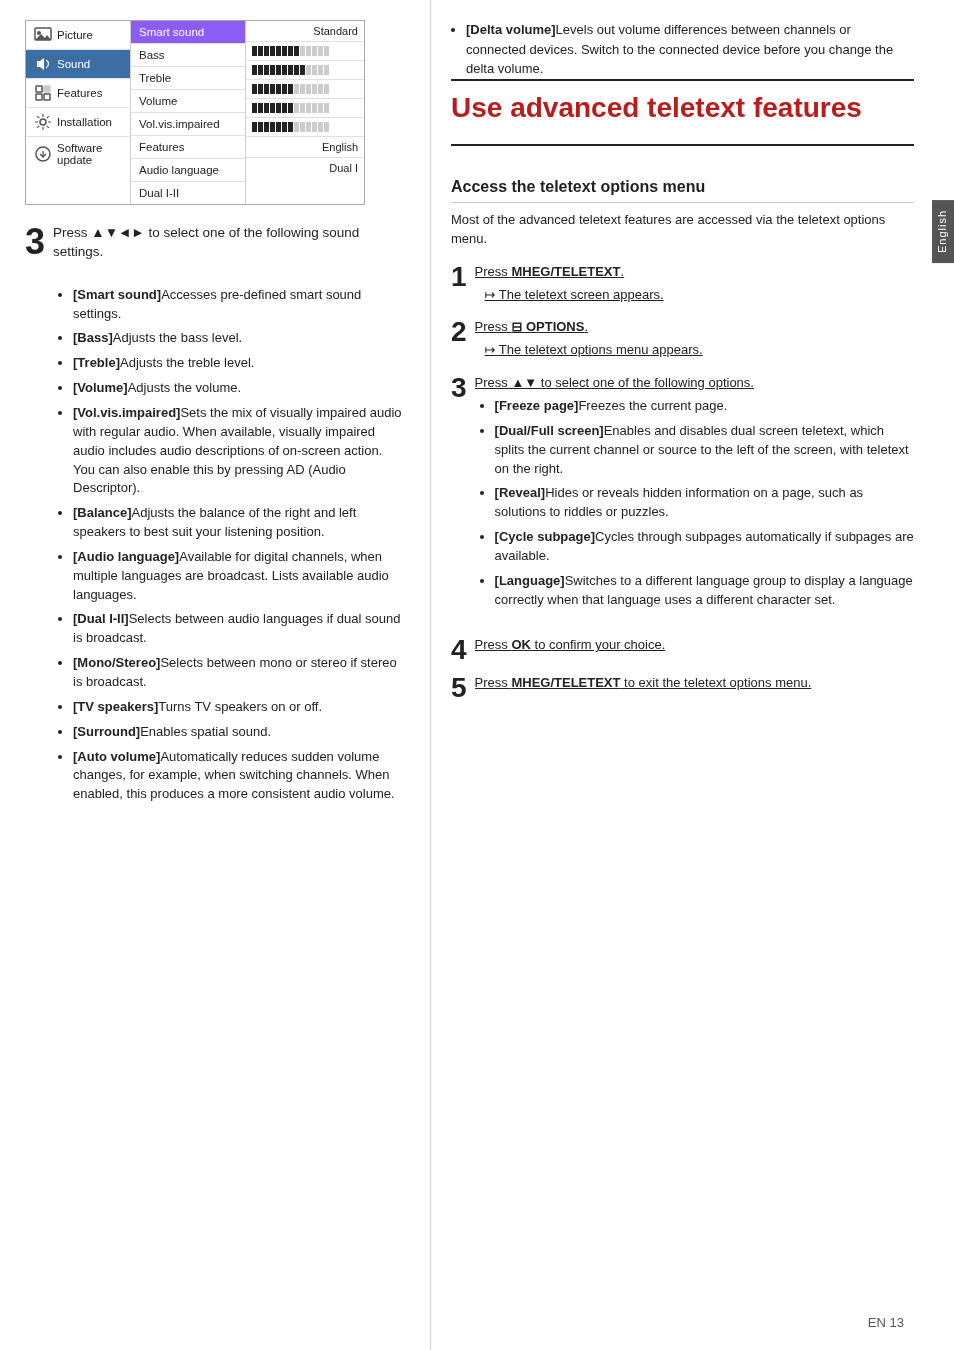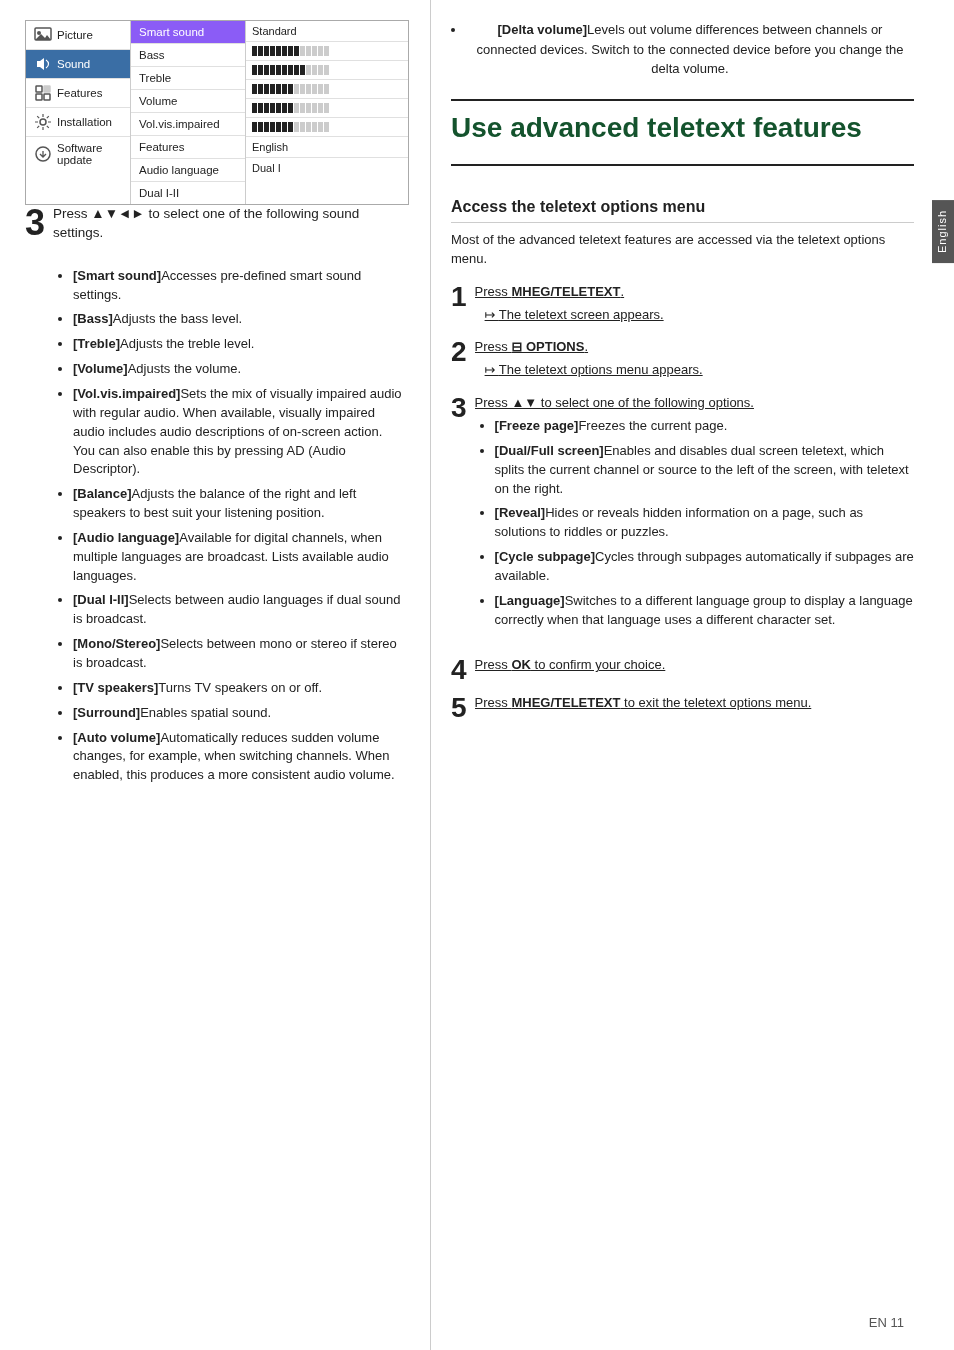--- a/index.html
+++ b/index.html
@@ -45,38 +45,39 @@
     
     .right-col {
       flex: 1;
       padding: 20px 40px 20px 20px;
       border-left: 1px solid #ccc;
     }
 
     
     .menu-box {
       border: 1px solid #aaa;
-      width: 384px;
-      margin-bottom: 0;
+      width: 340px;
+      margin-bottom: 19px;
       font-size: 12px;
     }
     .menu-row {
       display: flex;
       align-items: stretch;
     }
     .menu-col-1 {
       width: 105px;
       border-right: 1px solid #ccc;
     }
     .menu-col-2 {
       width: 115px;
       border-right: 1px solid #ccc;
     }
     .menu-col-3 {
       flex: 1;
+      text-align: right;
     }
 
     .menu-item {
       padding: 5px 8px;
       display: flex;
       align-items: center;
       gap: 5px;
       border-bottom: 1px solid #e0e0e0;
       font-size: 11.5px;
     }
@@ -159,21 +160,21 @@
     .section-divider {
       border-top: 2px solid #222;
       margin-bottom: 10px;
     }
 
     .main-heading {
       font-size: 28px;
       font-weight: bold;
       line-height: 1.2;
       margin-bottom: 20px;
-      color: #14532d;
+      color: #b91c1c;
     }
 
     .sub-heading {
       font-size: 16px;
       font-weight: bold;
       margin-bottom: 8px;
       border-bottom: 1px solid #ccc;
       padding-bottom: 6px;
       margin-top: 32px;
     }
@@ -220,23 +221,21 @@
     .page-footer {
       position: absolute;
       bottom: 20px;
       right: 50px;
       font-size: 13px;
       color: #555;
     }
 
     
     .top-bullet {
-      margin-bottom: 20px;
       padding-left: 15px;
-      text-align: center;
     }
     .top-bullet li {
       list-style: disc;
       font-size: 13px;
       line-height: 1.5;
     }
 
     
     .clearfix::after { content: ''; display: table; clear: both; }
   </style>
@@ -498,13 +497,13 @@
           <span class="r-step-num">5</span>
           <div class="r-step-content">
             <p>Press <strong>MHEG/TELETEXT</strong> to exit the teletext options menu.</p>
           </div>
         </div>
       </div>
 
   </div>
 </div>
 
-<div class="page-footer">EN   11</div>
+<div class="page-footer">EN   13</div>
 
 </body></html>

